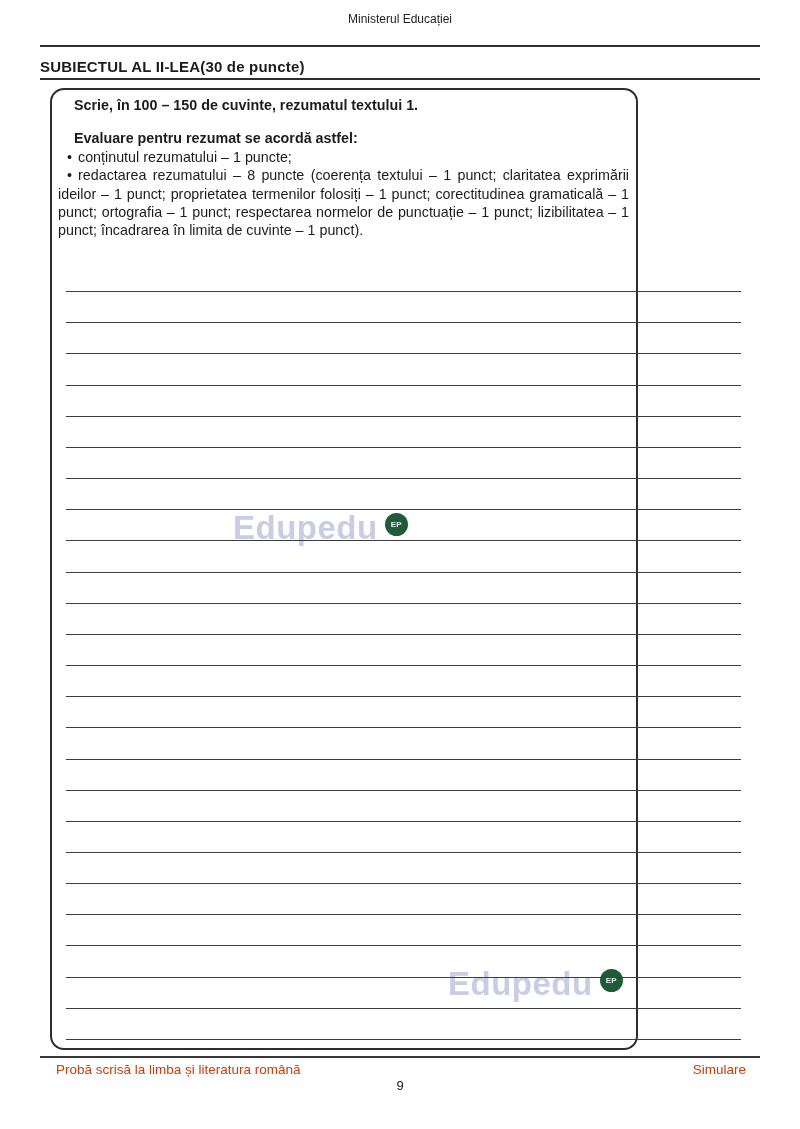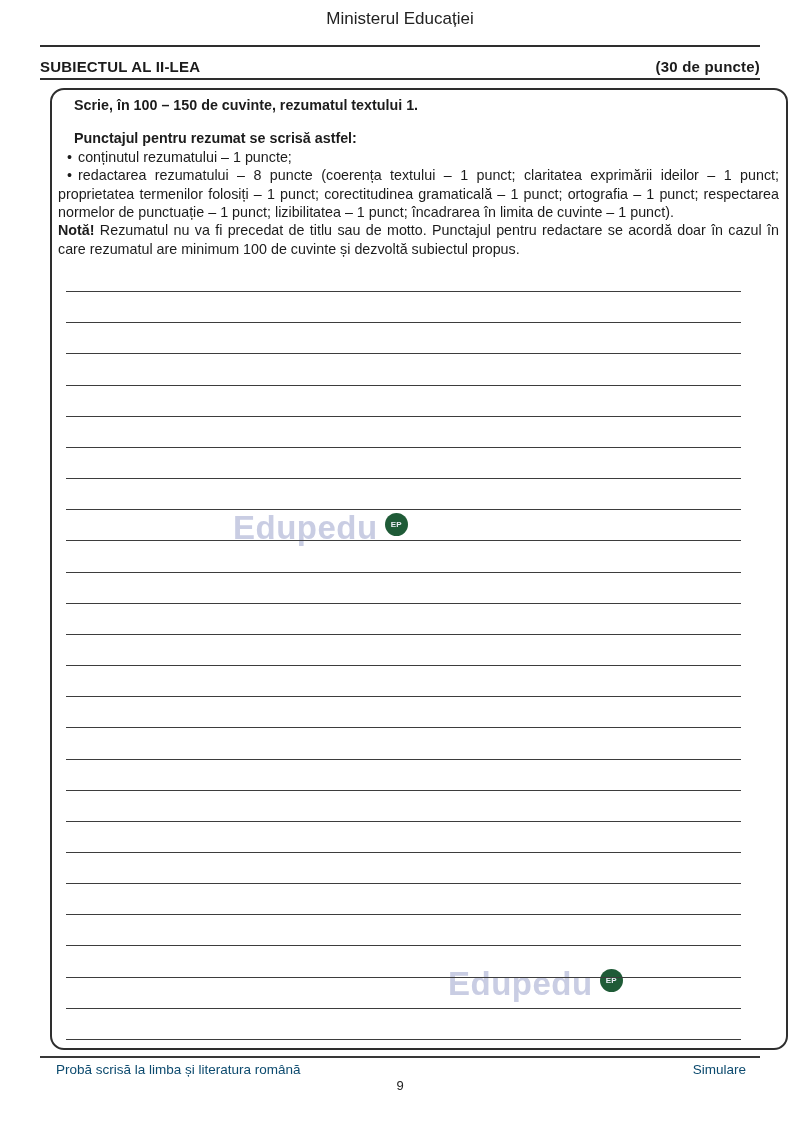--- a/index.html
+++ b/index.html
@@ -9,36 +9,36 @@
     width:800px; height:1129px;
     margin:0 auto;
     background:#ffffff;
     font-family:"Liberation Sans", sans-serif;
     color:#1c1c1c;
     overflow:hidden;
   }
   
   .doc-header {
     position:absolute; top:11px; left:0; width:100%;
-    text-align:center; font-size:17px; line-height:16px; color:#222;
+    text-align:center; font-size:12px; line-height:16px; color:#222;
   }
   .header-rule {
     position:absolute; top:45px; left:40px; width:720px;
     border-top:2px solid #2e2e2e;
   }
   
   .subject-bar {
     position:absolute; top:58px; left:40px; width:720px;
-    display:flex; justify-content:space-between; align-items:flex-end;
+    display:flex; justify-content:flex-start; align-items:flex-end;
     border-bottom:2px solid #2e2e2e; padding-bottom:3px;
     font-weight:bold; font-size:15px; letter-spacing:0.2px;
   }
   
   .task-box {
-    position:absolute; top:88px; left:50px; width:738px; height:962px;
+    position:absolute; top:88px; left:50px; width:588px; height:962px;
     border:2px solid #2e2e2e; border-radius:14px;
     background:transparent;
   }
   .box-text {
     position:absolute; top:6px; left:6px; right:7px;
     font-size:14.3px; line-height:18.3px;
   }
   .prompt { margin-left:16px; font-weight:bold; }
   .scoring-heading { margin-top:15px; margin-left:16px; font-weight:bold; }
   .bullet-line { margin-top:0.5px; margin-left:9px; }
@@ -70,21 +70,21 @@
     display:flex; align-items:center; justify-content:center;
   }
   
   .footer-rule {
     position:absolute; top:1056px; left:40px; width:720px;
     border-top:2px solid #383838;
   }
   .footer-row {
     position:absolute; top:1062px; left:40px; width:720px;
     display:flex; justify-content:space-between;
-    padding:0 14px 0 16px; font-size:13.5px; color:#0c4a6e;
+    padding:0 14px 0 16px; font-size:13.5px; color:#c2410c;
   }
   .page-number {
     position:absolute; top:1078px; left:0; width:100%;
     text-align:center; font-size:13px; color:#222;
   }
 </style>
 </head>
 <body>
 
 <div class="page">
@@ -95,24 +95,23 @@
   <div class="header-rule"></div>
 
   <div class="subject-bar">
     <span>SUBIECTUL AL II-LEA</span>
     <span>(30 de puncte)</span>
   </div>
 
   <div class="task-box">
     <div class="box-text">
       <p class="prompt">Scrie, în 100 – 150 de cuvinte, rezumatul textului 1.</p>
-      <p class="scoring-heading">Punctajul pentru rezumat se scrisă astfel:</p>
+      <p class="scoring-heading">Evaluare pentru rezumat se acordă astfel:</p>
       <p class="bullet-line"><span class="marker">•</span><span>conținutul rezumatului – 1 puncte;</span></p>
       <p class="bullet-par"><span class="marker">•</span><span>redactarea rezumatului – 8 puncte (coerența textului – 1 punct; claritatea exprimării ideilor – 1 punct; proprietatea termenilor folosiți – 1 punct; corectitudinea gramaticală – 1 punct; ortografia – 1 punct; respectarea normelor de punctuație – 1 punct; lizibilitatea – 1 punct; încadrarea în limita de cuvinte – 1 punct).</span></p>
-      <p class="note-par"><span class="note-label">Notă!</span> <span>Rezumatul nu va fi precedat de titlu sau de motto. Punctajul pentru redactare se acordă doar în cazul în care rezumatul are minimum 100 de cuvinte și dezvoltă subiectul propus.</span></p>
     </div>
 
     <div class="wm wm-1">
       <span class="wm-text">Edupedu</span>
       <span class="wm-badge">EP</span>
     </div>
 
     <div class="wm wm-2">
       <span class="wm-text">Edupedu</span>
       <span class="wm-badge">EP</span>

